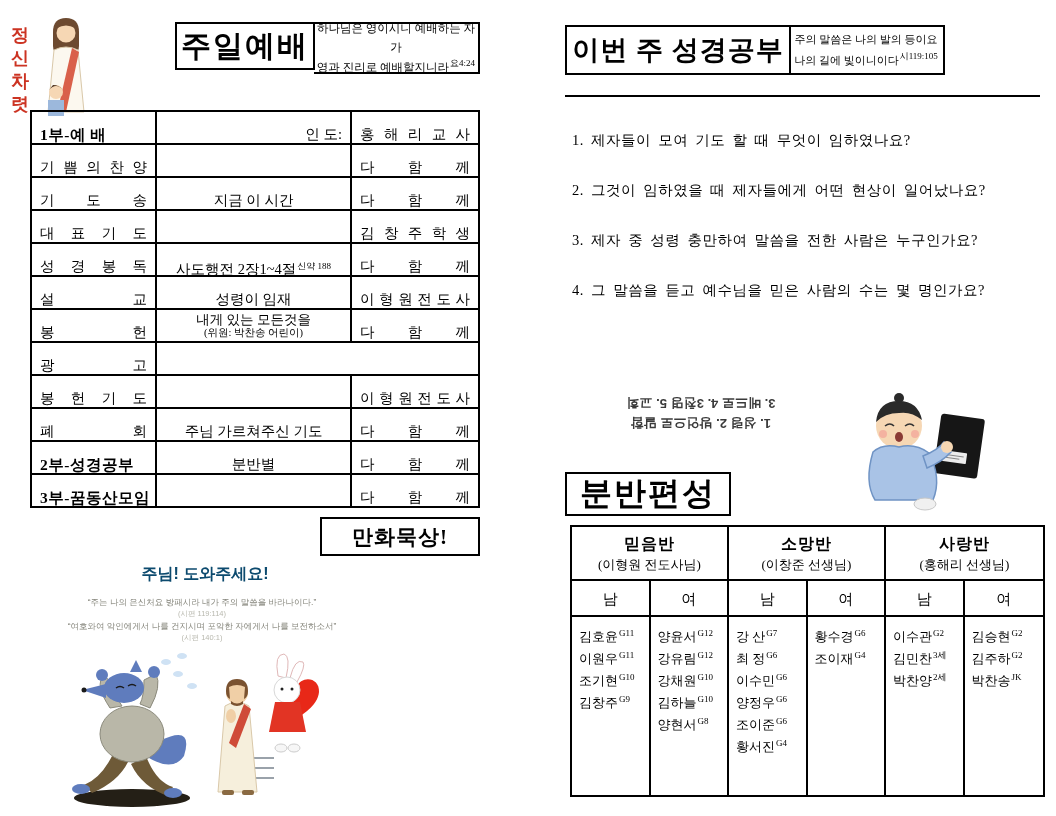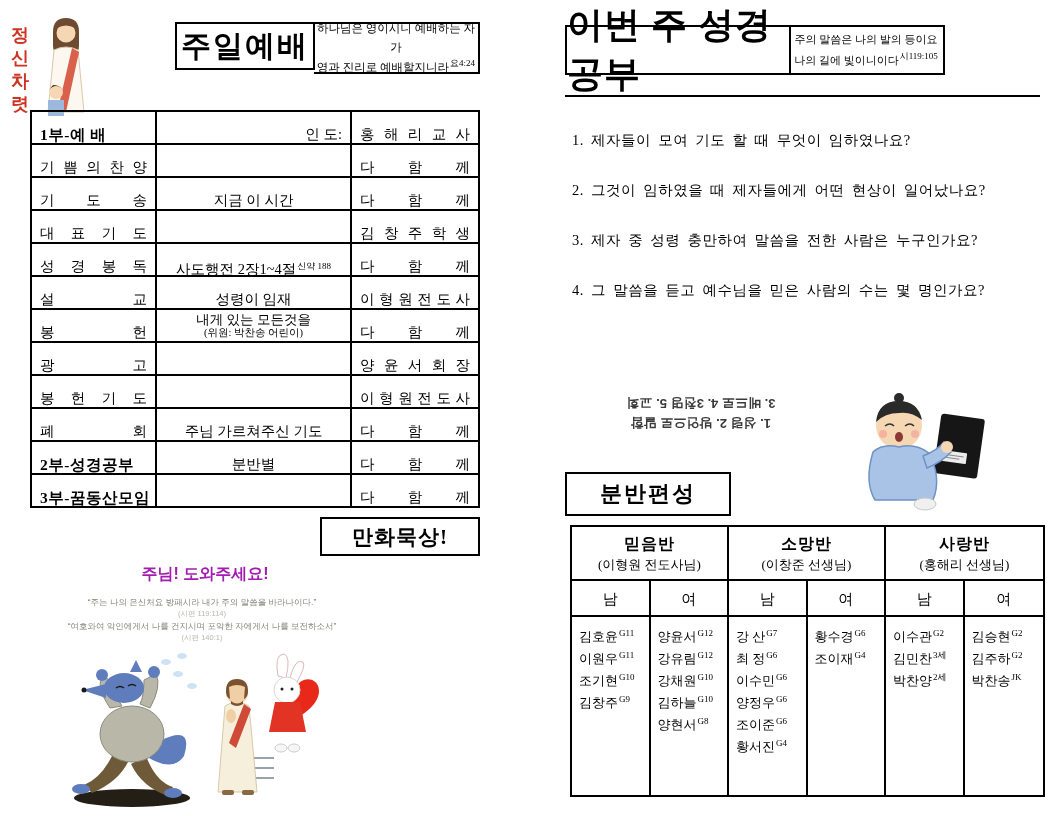--- a/index.html
+++ b/index.html
@@ -27,41 +27,41 @@
   .dist{text-align:justify;text-align-last:justify;}
   .center{text-align:center;}
   .right{text-align:right;}
   .bold{font-weight:bold;font-size:15.5px;letter-spacing:0.5px;}
   .twoline{display:flex;flex-direction:column;justify-content:center;line-height:normal;text-align:center;}
   .twoline .main{display:block;font-size:13.5px;line-height:15px;}
   .subnote{display:block;font-size:10.5px;line-height:12px;}
 
   
   .comic-box{left:320px;top:517px;width:160px;height:39px;font-size:21px;font-weight:bold;letter-spacing:1px;}
-  .comic-title{left:40px;top:564px;width:330px;text-align:center;font-size:16px;font-weight:bold;color:#a21caf;
+  .comic-title{left:40px;top:564px;width:330px;text-align:center;font-size:16px;font-weight:bold;color:#0c4a6e;
                font-family:"Liberation Sans","DejaVu Sans",sans-serif;}
   .quote{width:340px;left:32px;text-align:center;color:#85857b;font-size:8.5px;
          font-family:"Liberation Sans","DejaVu Sans",sans-serif;}
   .qref{width:340px;left:32px;text-align:center;color:#b8b8ae;font-size:7.5px;
         font-family:"Liberation Sans","DejaVu Sans",sans-serif;}
   .q1{top:597px;} .r1{top:609px;} .q2{top:621px;} .r2{top:633px;}
   .wolf-illu{left:32px;top:646px;}
 
   
-  .study-title-box{left:565px;top:25px;width:226px;height:50px;font-size:36px;font-weight:bold;letter-spacing:1px;}
+  .study-title-box{left:565px;top:25px;width:226px;height:50px;font-size:27px;font-weight:bold;letter-spacing:1px;}
   .study-verse-box{left:789px;top:25px;width:156px;height:50px;font-size:11px;line-height:1.6;
                    text-align:center;flex-direction:column;border-left:none;}
   .divider{left:565px;top:95px;width:475px;border-top:2px solid #000;height:0;}
   .questions{left:572px;top:131px;width:470px;}
   .q-item{font-size:14.5px;margin-bottom:31px;word-spacing:3px;letter-spacing:0.5px;}
   .answers{left:565px;top:393px;width:272px;transform:rotate(180deg);text-align:center;
            font-family:"Liberation Sans","DejaVu Sans",sans-serif;font-weight:bold;font-size:13px;
            line-height:1.55;color:#3a3a3a;}
   .child-illu{left:845px;top:390px;}
-  .assign-box{left:565px;top:472px;width:166px;height:44px;font-size:22px;font-weight:bold;letter-spacing:2px;}
+  .assign-box{left:565px;top:472px;width:166px;height:44px;font-size:32px;font-weight:bold;letter-spacing:2px;}
 
   
   .class-table{left:570px;top:525px;width:475px;border:2px solid #000;box-sizing:border-box;
                display:grid;grid-template-columns:repeat(6,1fr);}
   .ct-head{grid-column:span 2;border-right:2px solid #000;border-bottom:2px solid #000;
            height:54px;text-align:center;padding-top:5px;box-sizing:border-box;}
   .ct-head .cls-name{display:block;font-weight:bold;font-size:16px;line-height:23px;letter-spacing:1px;}
   .ct-head .cls-teacher{display:block;font-size:13px;line-height:20px;}
   .ct-gender{border-right:2px solid #000;border-bottom:2px solid #000;height:36px;line-height:36px;
              text-align:center;font-size:15px;box-sizing:border-box;}
@@ -134,21 +134,20 @@
         <div class="wcell c-item dist">봉 헌</div>
         <div class="wcell c-content center twoline">
           <span class="main">내게 있는 모든것을</span>
           <span class="subnote">(위원: 박찬송 어린이)</span>
         </div>
         <div class="wcell c-person dist">다 함 께</div>
       </div>
       <div class="wrow">
         <div class="wcell c-item dist">광 고</div>
         <div class="wcell c-content center"></div>
-        <div class="wcell c-person dist">양 윤 서 회 장</div>
       </div>
       <div class="wrow">
         <div class="wcell c-item dist">봉 헌 기 도</div>
         <div class="wcell c-content center"></div>
         <div class="wcell c-person dist">이 형 원 전 도 사</div>
       </div>
       <div class="wrow">
         <div class="wcell c-item dist">폐 회</div>
         <div class="wcell c-content center"><span>주님 가르쳐주신 기도</span></div>
         <div class="wcell c-person dist">다 함 께</div>

